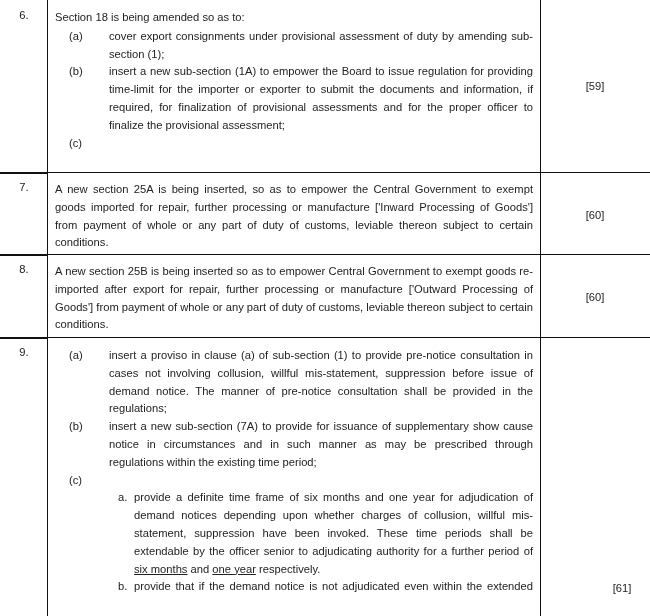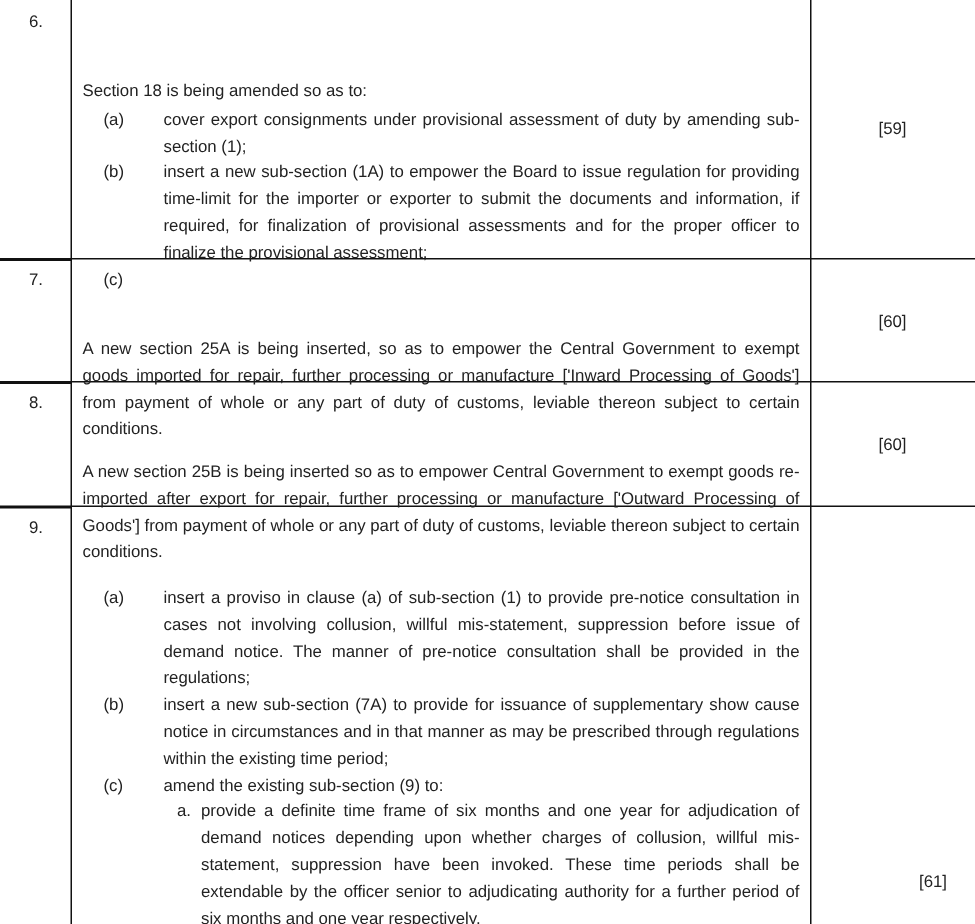--- a/index.html
+++ b/index.html
@@ -8,21 +8,20 @@
     font-family: "Liberation Sans", sans-serif; font-size: 11.2px; color: #222;
   }
   .table { position: absolute; left: 0; top: 0; width: 650px; }
   .row { position: absolute; left: 0; width: 650px; }
   .row .num {
     position: absolute; left: 0; width: 48px; text-align: center; top: 9px;
   }
   .row .content {
     position: absolute; left: 55px; width: 478px; top: 9px; line-height: 17.8px;
     text-align: justify;
-    margin-top: 44px;
   }
   .row .ref {
     position: absolute; left: 540px; width: 110px; text-align: center;
   }
   .vline { position: absolute; background: #111; width: 1.3px; }
   .hline { position: absolute; background: #111; height: 1.3px; }
   .hline.thick { height: 2px; }
   .item { display: flex; margin-top: 0; }
   .item .lbl { width: 44px; flex: none; padding-left: 4px; box-sizing: border-box; text-align: left; }
   .item .txt { flex: 1; text-align: justify; }
@@ -83,25 +82,24 @@
   <div class="row" style="top:337px; height:279px;">
     <div class="num">9.</div>
     <div class="content">
       <div class="gap"></div>
       <div class="item" style="padding-left:10px;">
         <span class="lbl">(a)</span>
         <span class="txt">insert a proviso in clause (a) of sub-section (1) to provide pre-notice consultation in cases not involving collusion, willful mis-statement, suppression before issue of demand notice. The manner of pre-notice consultation shall be provided in the regulations;</span>
       </div>
       <div class="item" style="padding-left:10px;">
         <span class="lbl">(b)</span>
-        <span class="txt">insert a new sub-section (7A) to provide for issuance of supplementary show cause notice in circumstances and in that manner as may be prescribed through regulations within the existing time period;</span>
+        <span class="txt">insert a new sub-section (7A) to provide for issuance of supplementary show cause notice in circumstances and in such manner as may be prescribed through regulations within the existing time period;</span>
       </div>
       <div class="item" style="padding-left:10px;">
         <span class="lbl">(c)</span>
-        <span class="txt">amend the existing sub-section (9) to:</span>
       </div>
       <div class="subwrap" style="padding-left:63px;">
         <div class="sub">
           <span class="lbl2">a.</span>
           <span class="txt2"><span>provide a definite time frame of six months and one year for adjudication of demand notices depending upon whether charges of collusion, willful mis-statement, suppression have been invoked. These time periods shall be extendable by the officer senior to adjudicating authority for a further period of </span><u>six months</u><span> and </span><u>one year</u><span> respectively.</span></span>
         </div>
         <div class="sub">
           <span class="lbl2">b.</span>
           <span class="txt2" style="text-align:justify; text-align-last:justify;">provide that if the demand notice is not adjudicated even within the extended</span>
         </div>

